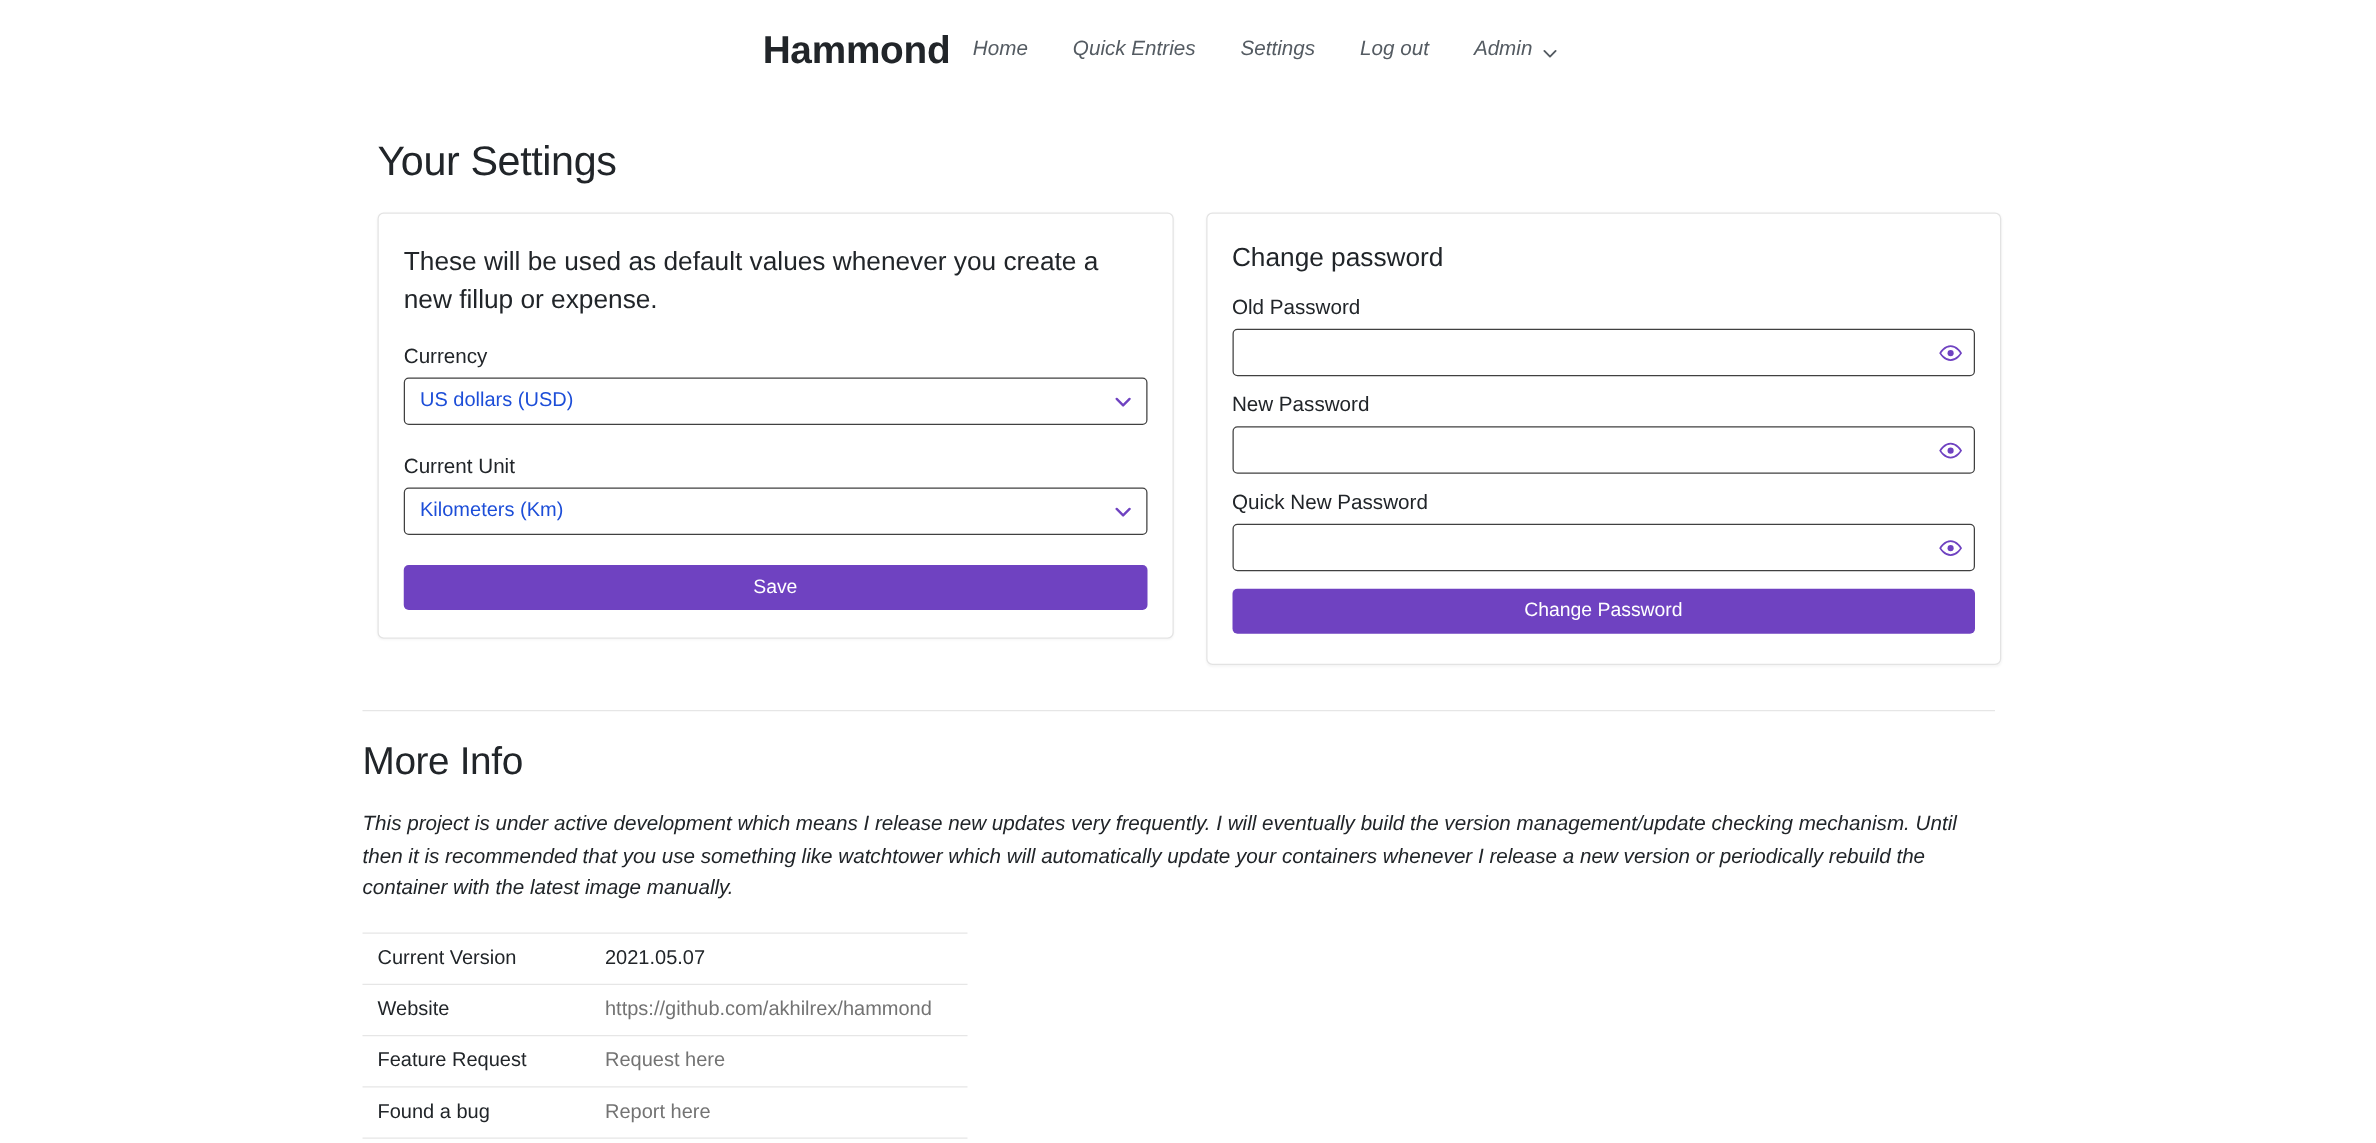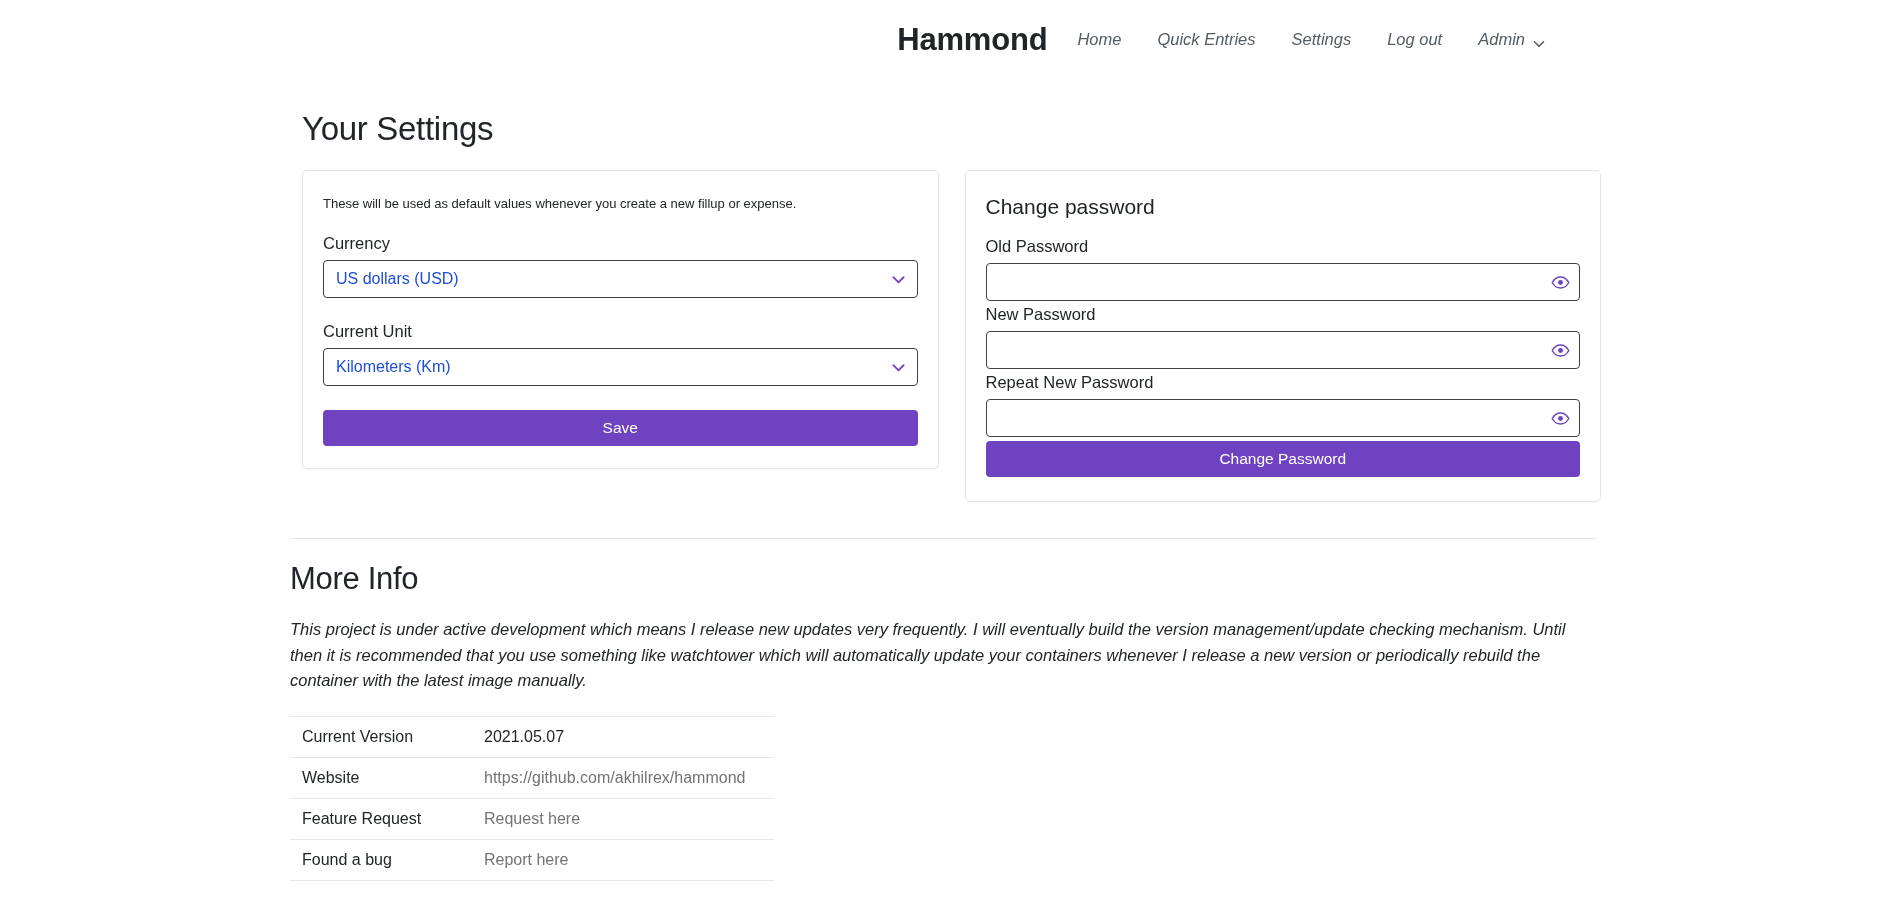--- a/index.html
+++ b/index.html
@@ -16,24 +16,23 @@
   .page {
     width: 1901px;
     height: 914px;
     position: relative;
   }
 
   
   .navbar {
     display: flex;
     align-items: center;
-    justify-content: flex-end;
+    justify-content: center;
     padding: 24px 0 14px 0;
     height: 68px;
-    gap: 12px;
   }
   .brand {
     margin-left: 311px;
     font-size: 31px;
     font-weight: bold;
     color: #212529;
     letter-spacing: -0.2px;
     line-height: 1;
   }
   .navlinks {
@@ -93,21 +92,21 @@
   }
   .card-left {
     width: 640px;
     padding: 24px 20px 22px 20px;
   }
   .card-right {
     width: 640px;
     padding: 24px 20px 24px 20px;
   }
   .lead-text {
-    font-size: 13px;
+    font-size: 21px;
     line-height: 1.45;
     color: #212529;
     margin: 0 0 20px 0;
     max-width: 580px;
   }
   .section-title {
     font-size: 21px;
     color: #212529;
     margin: 0 0 18px 0;
     font-weight: normal;
@@ -156,21 +155,21 @@
     font-size: 15.5px;
     font-family: "Liberation Sans", sans-serif;
     cursor: pointer;
     line-height: 36px;
     padding: 0;
     text-align: center;
   }
   .btn-save { margin-top: 22px; }
   .btn-change { margin-top: 4px; }
 
-  .pw-group { margin-bottom: 4px; }
+  .pw-group { margin-bottom: 14px; }
   .input-with-icon {
     position: relative;
     width: 100%;
   }
   .input-with-icon .form-control {
     padding-right: 44px;
   }
   .eye-btn {
     position: absolute;
     right: 0px;
@@ -313,21 +312,21 @@
             <button class="eye-btn">
               <svg width="19" height="19" viewBox="0 0 24 24">
                 <path d="M1.5 12s4-7 10.5-7 10.5 7 10.5 7-4 7-10.5 7S1.5 12 1.5 12z" fill="none" stroke="#6f42c1" stroke-width="1.8"></path>
                 <circle cx="12" cy="12" r="3.1" fill="#6f42c1"></circle>
               </svg>
             </button>
           </div>
         </div>
 
         <div class="pw-group">
-          <label class="field-label">Repeat New Password</label>
+          <label class="field-label">Quick New Password</label>
           <div class="input-with-icon">
             <input type="password" class="form-control" placeholder="" style="">
             <button class="eye-btn">
               <svg width="19" height="19" viewBox="0 0 24 24">
                 <path d="M1.5 12s4-7 10.5-7 10.5 7 10.5 7-4 7-10.5 7S1.5 12 1.5 12z" fill="none" stroke="#6f42c1" stroke-width="1.8"></path>
                 <circle cx="12" cy="12" r="3.1" fill="#6f42c1"></circle>
               </svg>
             </button>
           </div>
         </div>

